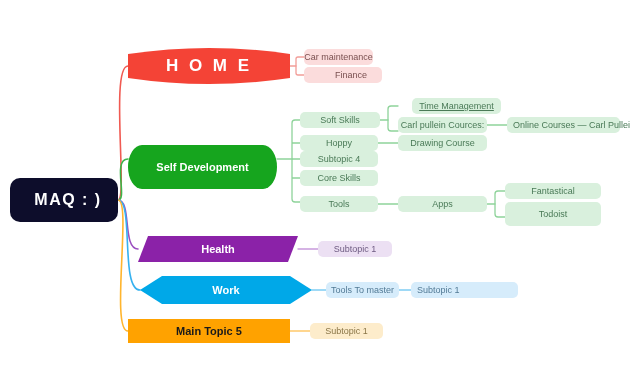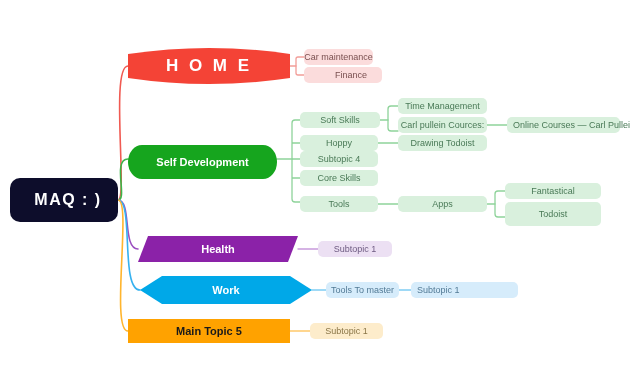--- a/index.html
+++ b/index.html
@@ -108,21 +108,21 @@
     <span class="main-label">H O M E</span>
   </div>
 
   <div class="child c-red c-center" style="left:304px;top:49px;width:69px;height:16px;">
     <span>Car maintenance</span>
   </div>
   <div class="child c-red c-center" style="left:304px;top:67px;width:78px;height:16px;padding-left:22px;">
     <span>Finance</span>
   </div>
 
-  <div class="node" style="left:128px;top:145px;width:149px;height:34px;">
+  <div class="node" style="left:128px;top:145px;width:149px;height:44px;">
     <svg class="shape" viewBox="0 0 149 28" preserveAspectRatio="none">
       <rect x="0" y="0" width="149" height="28" rx="14" ry="14" fill="#16a51e"></rect>
     </svg>
     <span class="main-label">Self Development</span>
   </div>
 
   <div class="child c-green c-center" style="left:300px;top:112px;width:80px;height:16px;">
     <span>Soft Skills</span>
   </div>
   <div class="child c-green c-center" style="left:300px;top:135px;width:78px;height:16px;">
@@ -131,34 +131,34 @@
   <div class="child c-green c-center" style="left:300px;top:151px;width:78px;height:16px;">
     <span>Subtopic 4</span>
   </div>
   <div class="child c-green c-center" style="left:300px;top:170px;width:78px;height:16px;">
     <span>Core Skills</span>
   </div>
   <div class="child c-green c-center" style="left:300px;top:196px;width:78px;height:16px;">
     <span>Tools</span>
   </div>
 
-  <div class="child c-green c-center" style="left:398px;top:98px;width:89px;height:16px;">
+  <div class="child c-green c-center" style="left:412px;top:98px;width:89px;height:16px;text-decoration:underline;">
     <span>Time Management</span>
   </div>
   <div class="child c-green c-center" style="left:398px;top:117px;width:89px;height:16px;">
     <span>Carl pullein Cources:</span>
   </div>
 
   <div class="child c-green c-left" style="left:507px;top:117px;width:113px;height:16px;">
     <span>Online Courses — Carl Pullein</span>
 
   </div>
 
   <div class="child c-green c-center" style="left:398px;top:135px;width:89px;height:16px;">
-    <span>Drawing Todoist</span>
+    <span>Drawing Course</span>
   </div>
 
   <div class="child c-green c-center" style="left:398px;top:196px;width:89px;height:16px;">
     <span>Apps</span>
   </div>
   <div class="child c-green c-center" style="left:505px;top:183px;width:96px;height:16px;">
     <span>Fantastical</span>
   </div>
   <div class="child c-green c-center" style="left:505px;top:202px;width:96px;height:24px;">
     <span>Todoist</span>

